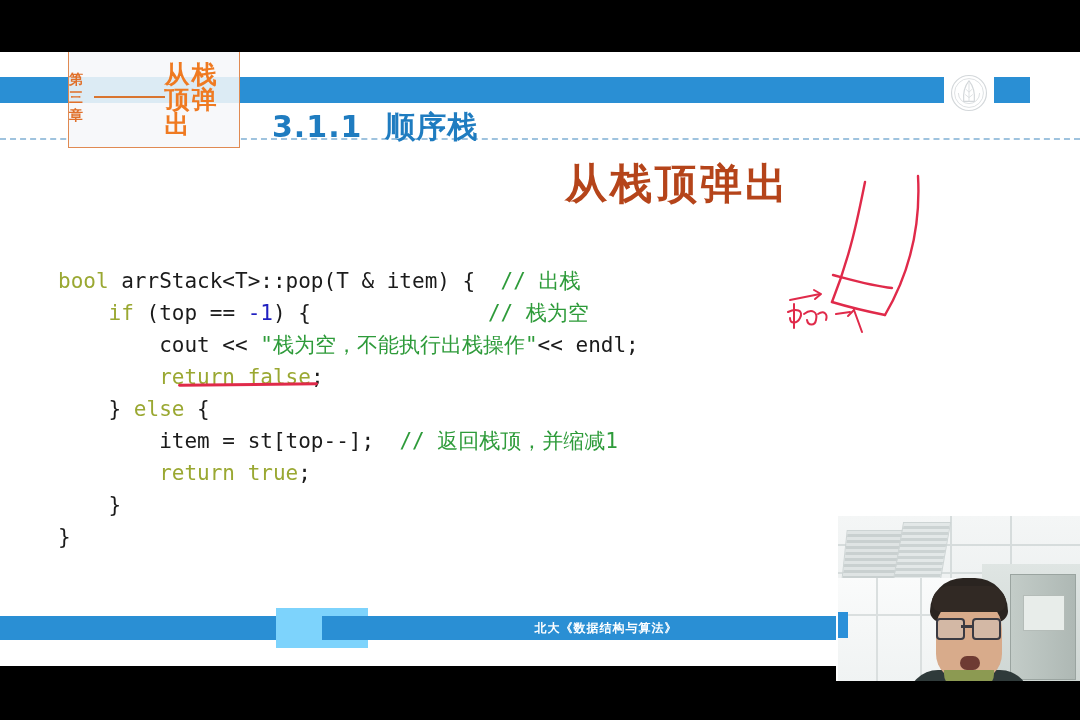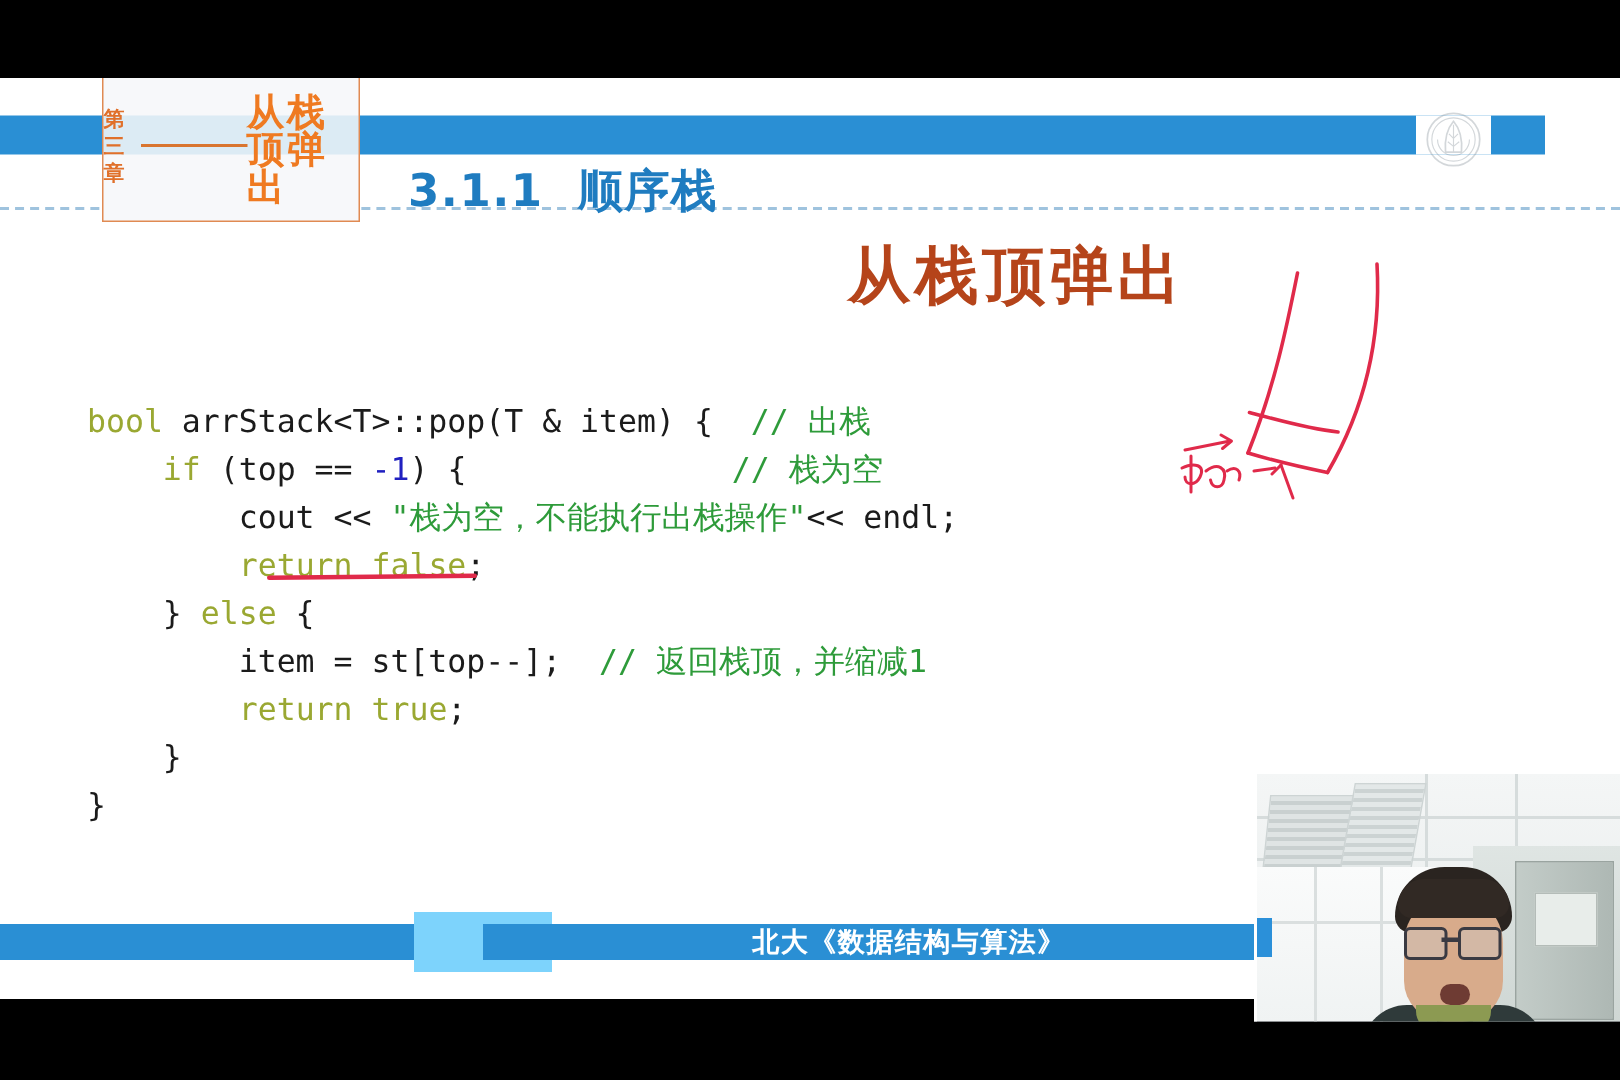--- a/index.html
+++ b/index.html
@@ -224,21 +224,21 @@
     top: 564px;
     width: 758px;
     height: 24px;
     background: #2a8fd4;
     display: flex;
     align-items: center;
     justify-content: center;
   }
   #footer-course-name {
     font-family: Liberation Mono, monospace;
-    font-size: 18px;
+    font-size: 12px;
     font-weight: bold;
     color: #ffffff;
     letter-spacing: 1px;
     margin-right: 190px;
   }
 
   
   #webcam-overlay {
     position: absolute;
     left: 836px;

